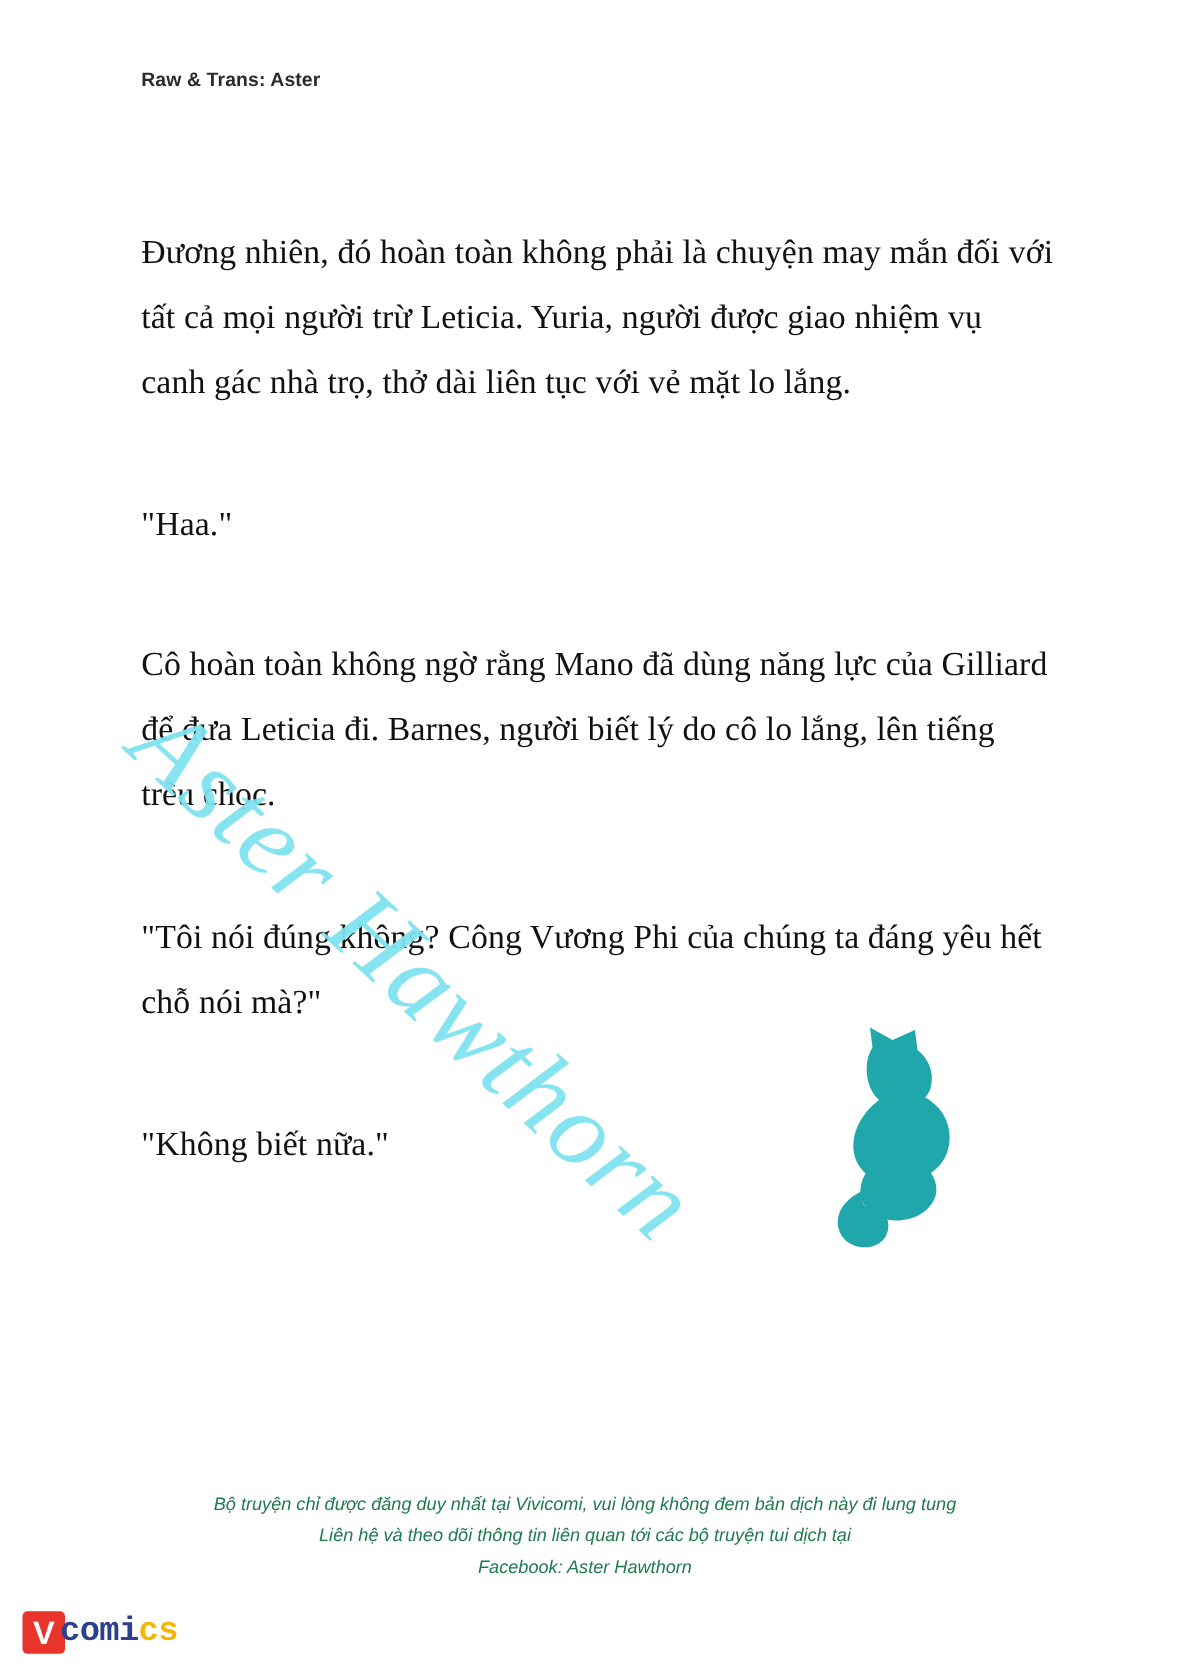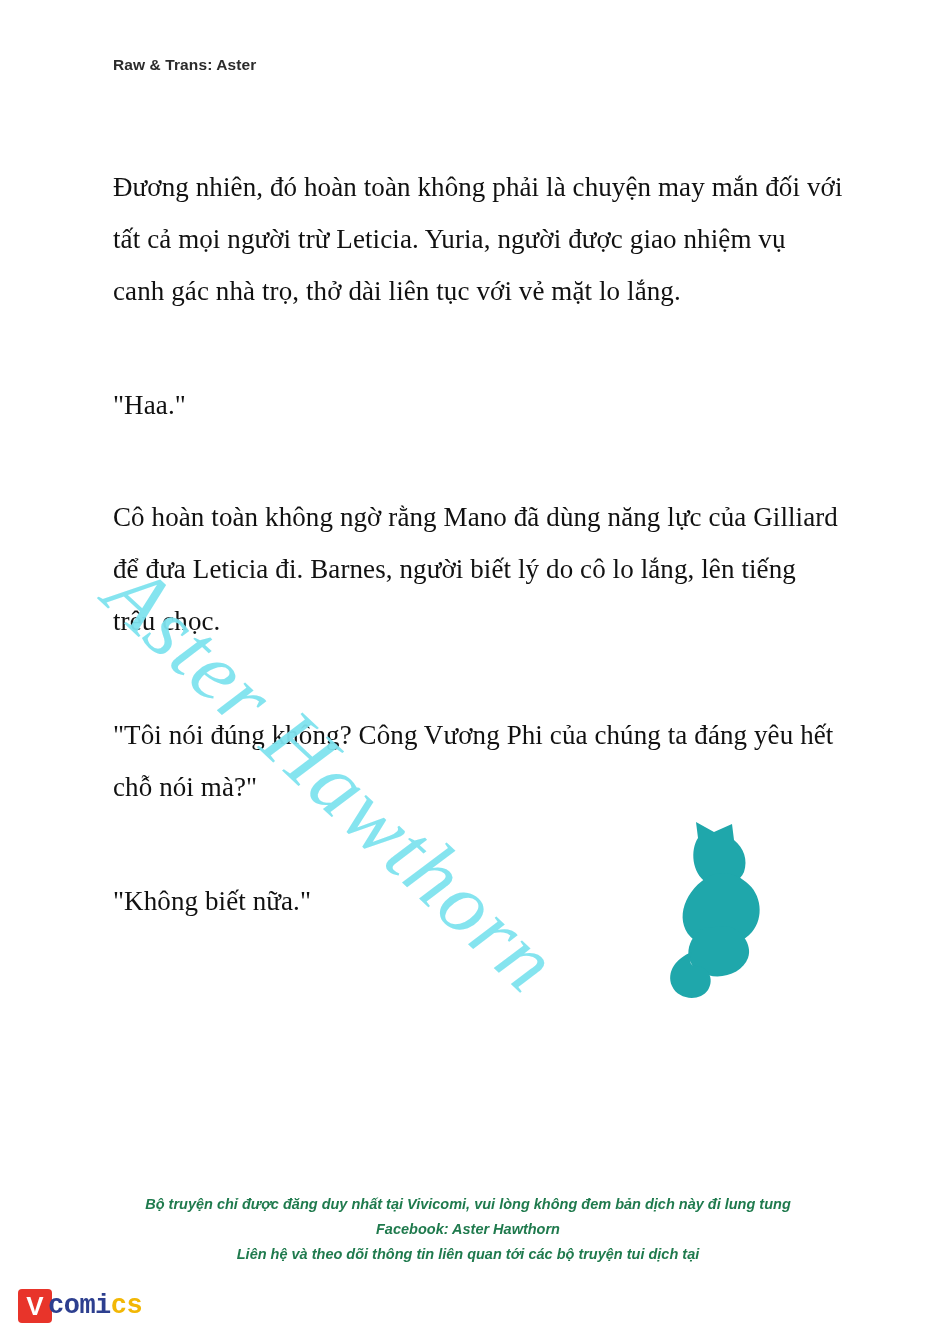--- a/index.html
+++ b/index.html
@@ -29,21 +29,21 @@
     left: 113px;
     font-family: "Liberation Sans", sans-serif;
     font-size: 15.5px;
     font-weight: 700;
     color: #2b2b2b;
     letter-spacing: 0.1px;
   }
 
   .content {
     position: absolute;
-    top: 161px;
+    top: 175px;
     left: 113px;
     width: 730px;
   }
 
   .para {
     font-size: 27px;
     line-height: 52px;
     color: #111111;
     margin: 0 0 62px 0;
     letter-spacing: 0.1px;
@@ -87,21 +87,21 @@
   }
 
   .footer {
     position: absolute;
     left: 0;
     right: 0;
     bottom: 76px;
     text-align: center;
     font-family: "Liberation Sans", sans-serif;
     font-style: italic;
-    font-weight: 700;
+    font-weight: 400;
     color: #1f7a4d;
     font-size: 14.5px;
     line-height: 25px;
   }
   .footer div { white-space: nowrap; }
 
   .brand {
     position: absolute;
     left: 18px;
     bottom: 12px;
@@ -165,22 +165,22 @@
 
         <path d="M44 108 C26 118 22 142 40 152 C58 162 82 154 88 138 C93 124 80 108 66 106 Z"></path>
 
         <path d="M32 132 C16 138 6 152 12 166 C18 180 40 182 48 170 C55 159 48 146 36 146 C30 146 28 140 32 132 Z"></path>
       </g>
     </svg>
   </div>
 
   <div class="footer">
     <div>Bộ truyện chỉ được đăng duy nhất tại Vivicomi, vui lòng không đem bản dịch này đi lung tung</div>
+    <div>Liên hệ và theo dõi thông tin liên quan tới các bộ truyện tui dịch tại</div>
     <div>Facebook: Aster Hawthorn</div>
-    <div>Liên hệ và theo dõi thông tin liên quan tới các bộ truyện tui dịch tại</div>
   </div>
 
   <div class="brand">
     <div class="brand-v">V</div>
     <div class="brand-word"><span>comi</span><span class="yellow">cs</span></div>
   </div>
 
 </div>
 
 </body></html>

